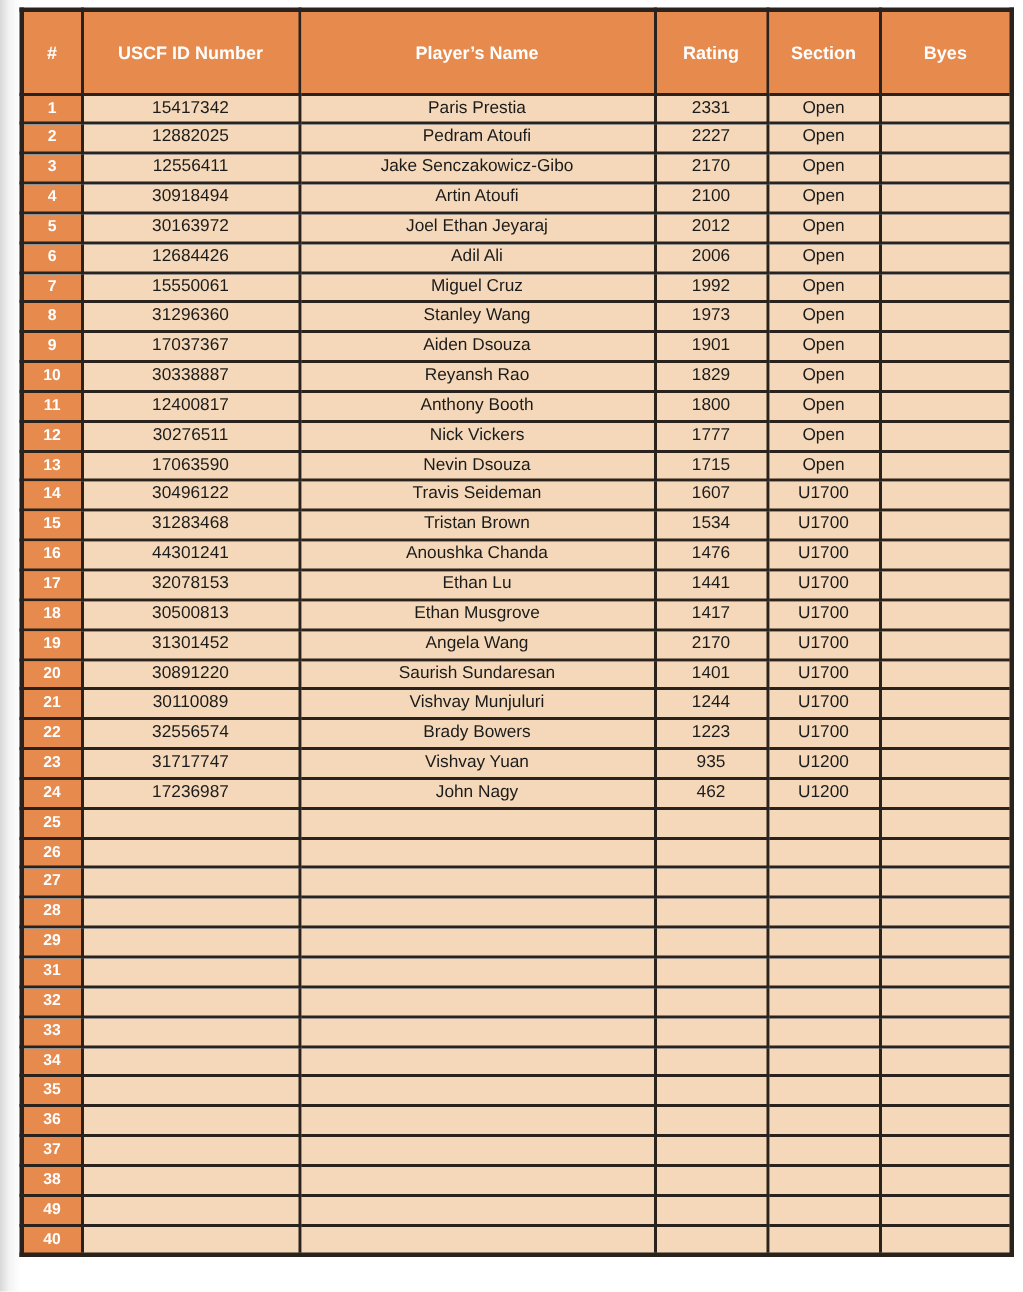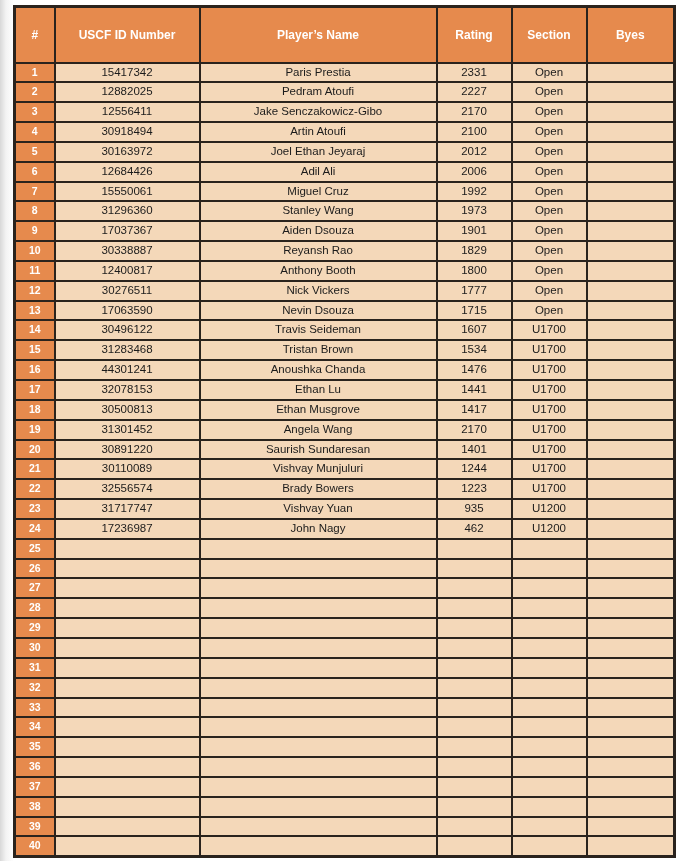--- a/index.html
+++ b/index.html
@@ -312,28 +312,20 @@
         </tr>
         <tr>
           <th class="col-num">29</th>
           <td class="col-uscf_id"></td>
           <td class="col-name"></td>
           <td class="col-rating"></td>
           <td class="col-section"></td>
           <td class="col-byes"></td>
         </tr>
         <tr>
-          <th class="col-num">30</th>
-          <td class="col-uscf_id"></td>
-          <td class="col-name"></td>
-          <td class="col-rating"></td>
-          <td class="col-section"></td>
-          <td class="col-byes"></td>
-        </tr>
-        <tr>
           <th class="col-num">31</th>
           <td class="col-uscf_id"></td>
           <td class="col-name"></td>
           <td class="col-rating"></td>
           <td class="col-section"></td>
           <td class="col-byes"></td>
         </tr>
         <tr>
           <th class="col-num">32</th>
           <td class="col-uscf_id"></td>
@@ -384,21 +376,21 @@
         </tr>
         <tr>
           <th class="col-num">38</th>
           <td class="col-uscf_id"></td>
           <td class="col-name"></td>
           <td class="col-rating"></td>
           <td class="col-section"></td>
           <td class="col-byes"></td>
         </tr>
         <tr>
-          <th class="col-num">39</th>
+          <th class="col-num">49</th>
           <td class="col-uscf_id"></td>
           <td class="col-name"></td>
           <td class="col-rating"></td>
           <td class="col-section"></td>
           <td class="col-byes"></td>
         </tr>
         <tr>
           <th class="col-num">40</th>
           <td class="col-uscf_id"></td>
           <td class="col-name"></td>

